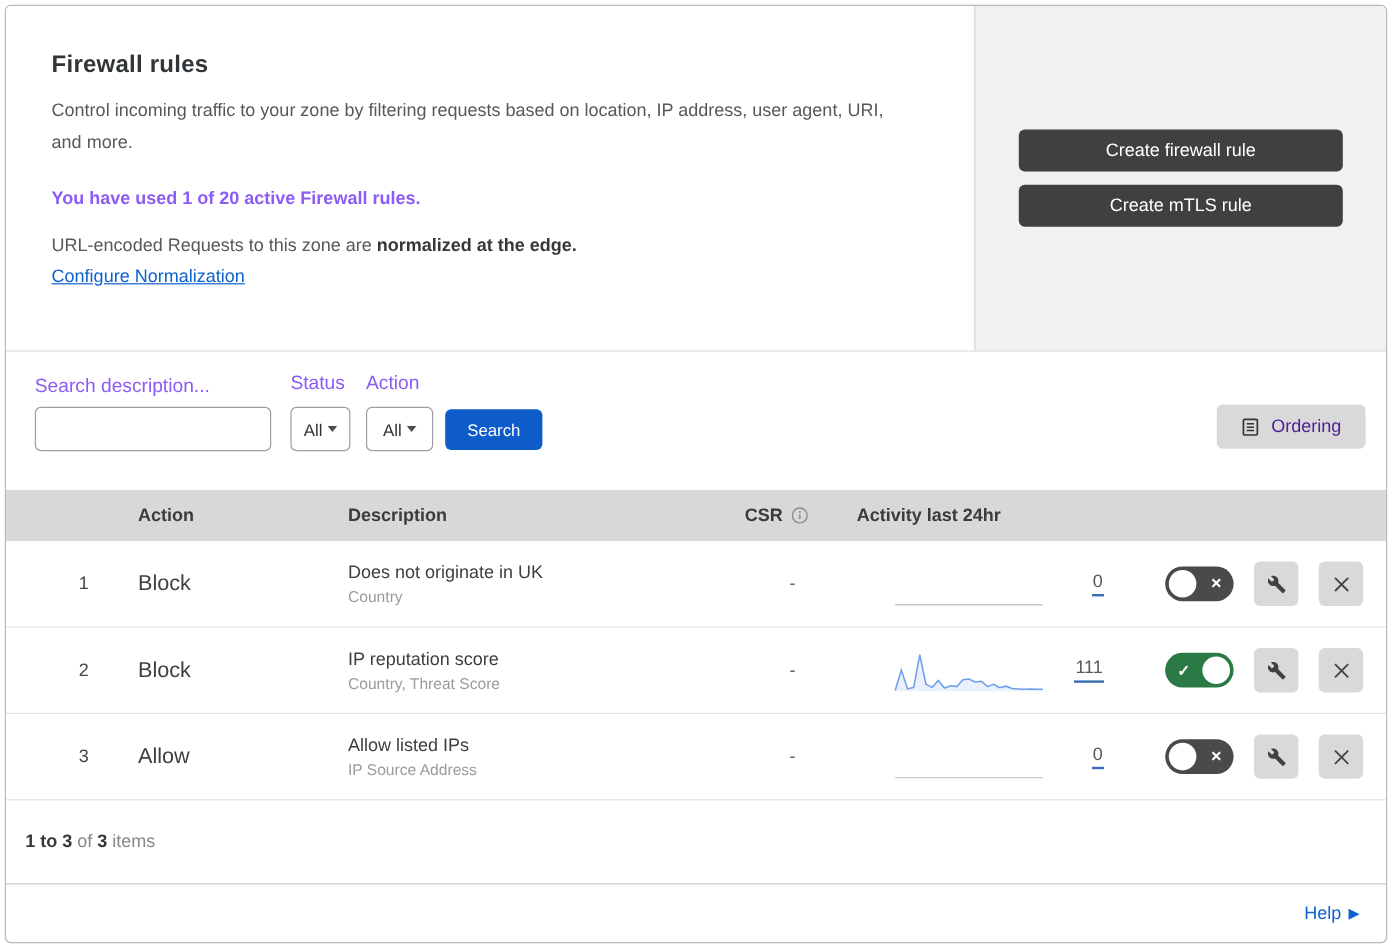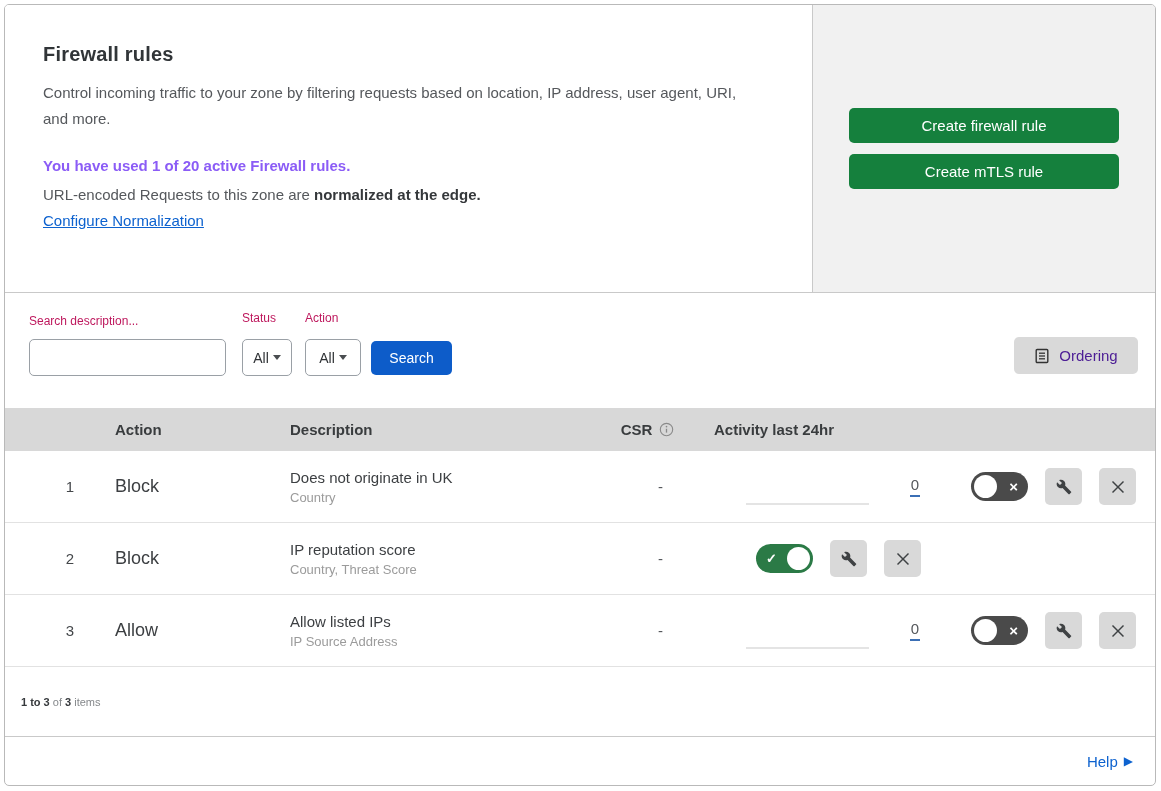--- a/index.html
+++ b/index.html
@@ -10,30 +10,30 @@
     display: flex; flex-direction: column; overflow: hidden;
     color: #3a3d40;
   }
   
   .top { height: 288px; display: flex; border-bottom: 1px solid #c9c9c9; flex: none; }
   .top-left { flex: 1; background: #fff; padding: 38px 40px 0 38px; border-right: 1px solid #c9c9c9; }
   .top-right { width: 342px; background: #f1f1f1; display: flex; flex-direction: column; align-items: center; justify-content: center; gap: 11px; flex: none; }
   .page-title { font-size: 20px; font-weight: 700; color: #313538; letter-spacing: .2px; }
   .page-desc { margin-top: 14px; font-size: 15px; line-height: 1.75; color: #55585c; max-width: 715px; }
   .usage-line { margin-top: 24px; font-size: 15px; font-weight: 700; color: #8b5cf6; }
-  .norm-line { margin-top: 12px; font-size: 15px; color: #55585c; }
+  .norm-line { margin-top: 22px; font-size: 15px; color: #55585c; }
   .norm-line b { color: #35383b; }
   .norm-link { display: inline-block; margin-top: 9px; font-size: 15px; color: #0d62cf; text-decoration: underline; cursor: pointer; }
   .btn-primary {
-    width: 270px; height: 35px; background: #15803d; color: #fff; border: none;
+    width: 270px; height: 35px; background: #404040; color: #fff; border: none;
     border-radius: 5px; font-size: 15px; font-family: "Liberation Sans", sans-serif; cursor: pointer;
   }
   
   .filterbar { height: 115px; position: relative; background: #fff; flex: none; }
-  .f-label { position: absolute; font-size: 12px; color: #be185d; }
+  .f-label { position: absolute; font-size: 16px; color: #8b5cf6; }
   .lbl-search { left: 24px; top: 21px; }
   .lbl-status { left: 237px; top: 18px; }
   .lbl-action { left: 300px; top: 18px; }
   .search-box {
     position: absolute; left: 24px; top: 46px; width: 197px; height: 37px;
     border: 1px solid #9aa0a6; border-radius: 5px; background: #fff;
     display: flex; align-items: center; padding-left: 10px; gap: 6px;
   }
   .search-box input { border: none; outline: none; flex: 1; height: 100%; font-size: 14px; font-family: "Liberation Sans", sans-serif; background: transparent; }
   .dropdown {
@@ -82,21 +82,21 @@
   .toggle.off .t-knob { left: 3px; }
   .toggle.on  .t-knob { right: 3px; }
   .t-glyph { position: absolute; top: 50%; transform: translateY(-52%); color: #fff; font-size: 15px; font-weight: 700; line-height: 1; }
   .toggle.off .t-glyph { right: 10px; }
   .toggle.on  .t-glyph { left: 10px; font-size: 13px; }
   .icon-btn {
     width: 37px; height: 37px; background: #d9d9d9; border: none; border-radius: 5px;
     display: flex; align-items: center; justify-content: center; cursor: pointer; flex: none;
   }
   
-  .tfooter { height: 70px; border-bottom: 1px solid #c9c9c9; display: flex; align-items: center; padding-left: 16px; font-size: 11px; color: #85888b; flex: none; }
+  .tfooter { height: 70px; border-bottom: 1px solid #c9c9c9; display: flex; align-items: center; padding-left: 16px; font-size: 15px; color: #85888b; flex: none; }
   .tfooter b { color: #36393c; }
   .helpbar { flex: 1; display: flex; align-items: center; justify-content: flex-end; padding-right: 22px; }
   .help-link { color: #0d62cf; font-size: 15px; cursor: pointer; display: flex; align-items: center; gap: 6px; text-decoration: none; }
   .help-arrow { font-size: 12px; }
 </style>
 </head>
 <body>
 
 <div class="page">
 
@@ -199,20 +199,27 @@
   </div>
 
   <div class="trow tgrid">
     <div class="td-num">2</div>
     <div class="td-action">Block</div>
     <div class="td-desc">
       <div class="desc-main">IP reputation score</div>
       <div class="desc-sub">Country, Threat Score</div>
     </div>
     <div class="td-csr">-</div>
+    <div class="td-activity">
+      <span class="spark"><svg width="125" height="38">
+            <polygon points="1.0,35.4 6.1,18.4 11.3,34.1 16.4,32.8 21.5,5.6 26.6,30.2 31.8,32.8 36.9,27.0 42.0,33.4 47.1,31.5 52.3,32.2 57.4,26.4 62.5,25.8 67.6,28.3 72.8,27.7 77.9,32.2 83.0,30.2 88.1,33.1 93.3,31.8 98.4,33.8 103.5,34.1 108.6,34.4 113.8,34.1 118.9,34.4 124.0,34.4 124,36 1,36" fill="rgba(111,159,232,0.15)"></polygon>
+            <polyline points="1.0,35.4 6.1,18.4 11.3,34.1 16.4,32.8 21.5,5.6 26.6,30.2 31.8,32.8 36.9,27.0 42.0,33.4 47.1,31.5 52.3,32.2 57.4,26.4 62.5,25.8 67.6,28.3 72.8,27.7 77.9,32.2 83.0,30.2 88.1,33.1 93.3,31.8 98.4,33.8 103.5,34.1 108.6,34.4 113.8,34.1 118.9,34.4 124.0,34.4" fill="none" stroke="#6f9fe8" stroke-width="1.3"></polyline>
+          </svg></span>
+      <a class="count-link">111</a>
+    </div>
     <div class="td-controls">
       <div class="toggle on">
         <span class="t-glyph">✓</span>
         <span class="t-knob"></span>
       </div>
       <button class="icon-btn">
         <svg width="16" height="16" viewBox="0 0 24 24">
           <path d="M22.7 19l-9.1-9.1c.9-2.3.4-5-1.5-6.9-2-2-5-2.4-7.4-1.3L9 6 6 9 1.6 4.7C.4 7.1.9 10.1 2.9 12.1c1.9 1.9 4.6 2.4 6.9 1.5l9.1 9.1c.4.4 1 .4 1.4 0l2.3-2.3c.5-.4.5-1.1.1-1.4z" fill="#3f4244"></path>
         </svg>
       </button>

